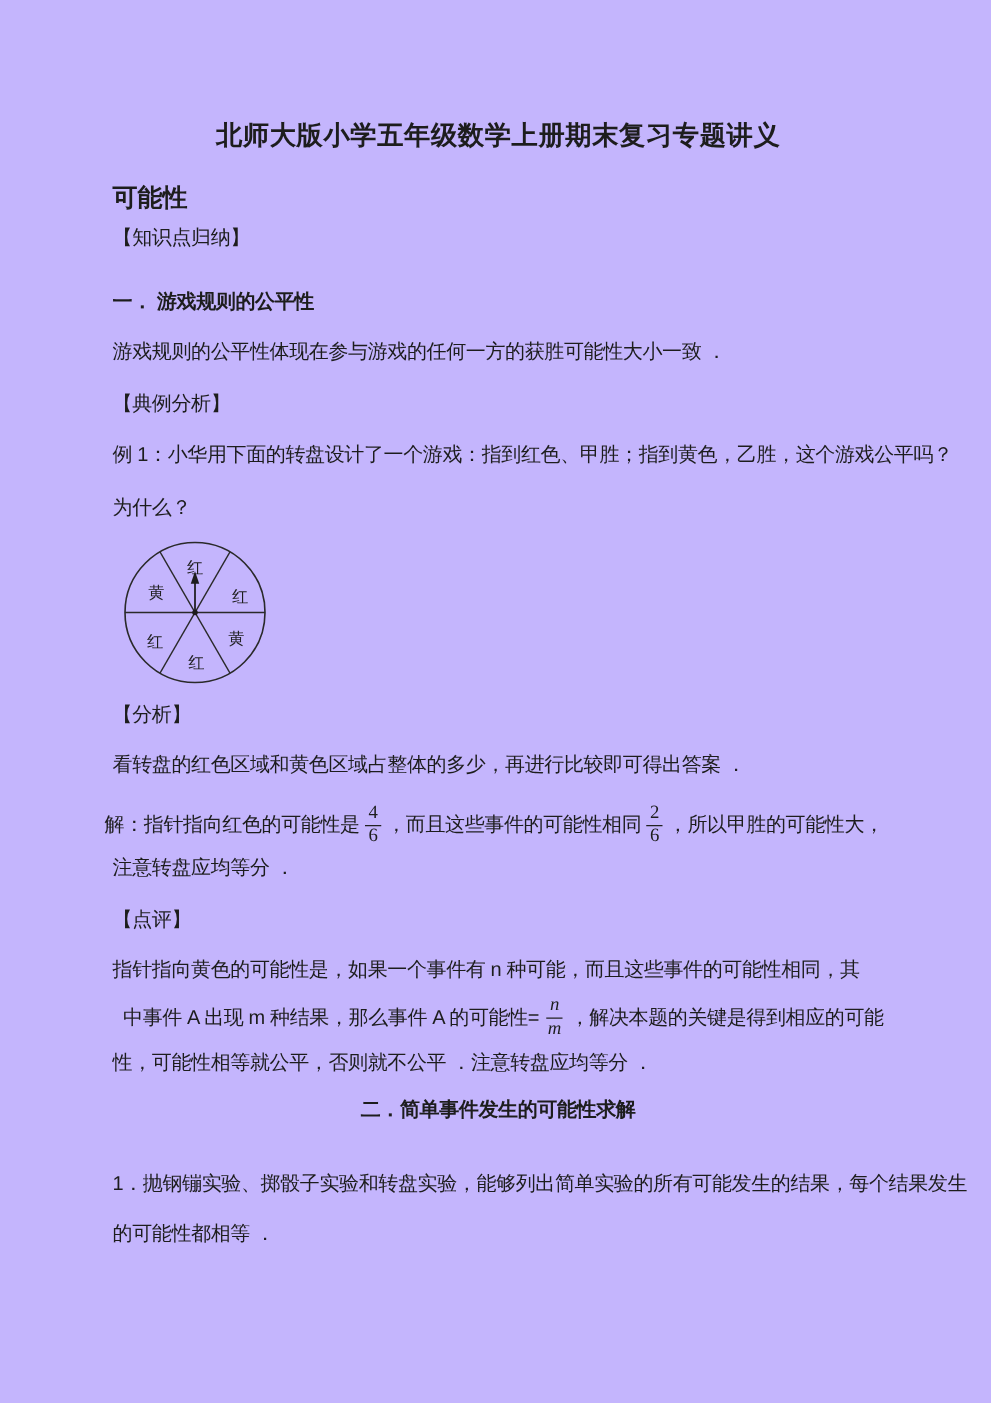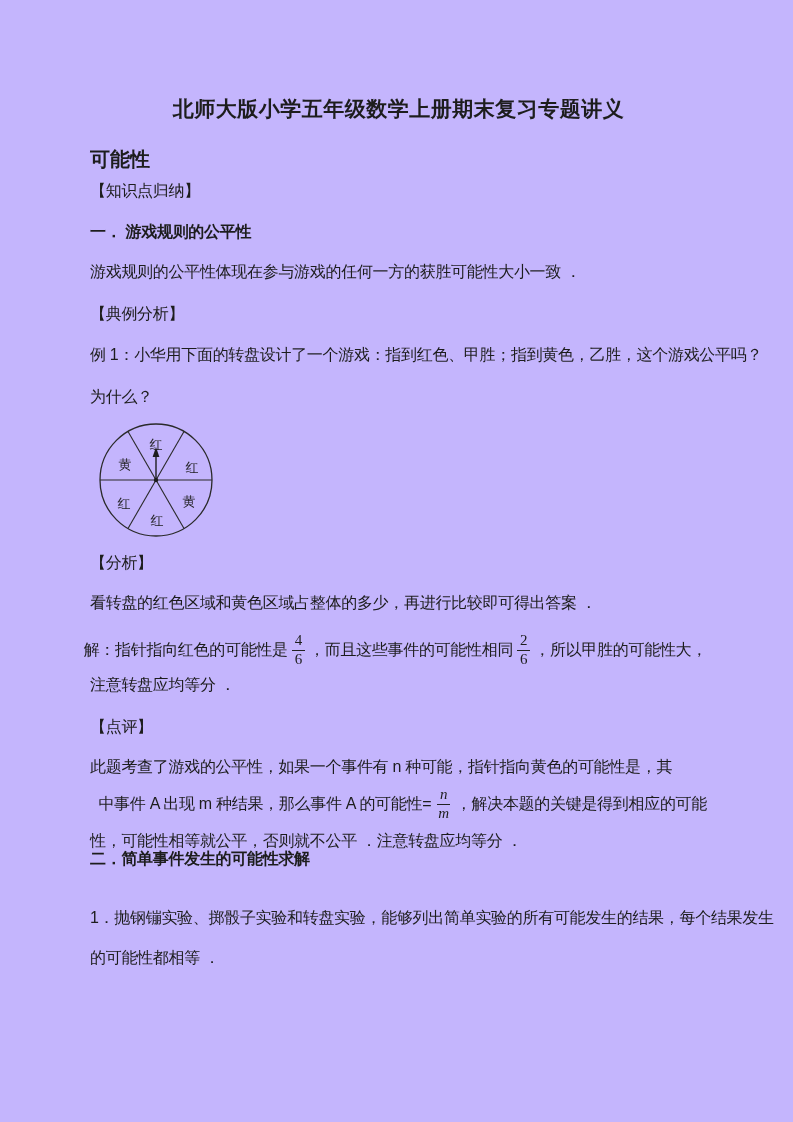--- a/index.html
+++ b/index.html
@@ -71,21 +71,21 @@
 </head>
 <body>
 
 <div class="page">
 
   <div class="doc-title">北师大版小学五年级数学上册期末复习专题讲义</div>
   <div class="doc-subtitle">可能性</div>
 
   <div class="line" style="margin-top:9px;">【知识点归纳】</div>
 
-  <div class="line bold" style="margin-top:23px;">一． 游戏规则的公平性</div>
+  <div class="line bold" style="margin-top:33px;">一． 游戏规则的公平性</div>
 
   <div class="line" style="margin-top:22px;">游戏规则的公平性体现在参与游戏的任何一方的获胜可能性大小一致 ．</div>
 
   <div class="line" style="margin-top:24px;">【典例分析】</div>
 
   <div class="line" style="margin-top:23px;">例 1：小华用下面的转盘设计了一个游戏：指到红色、甲胜；指到黄色，乙胜，这个游戏公平吗？</div>
 
   <div class="line" style="margin-top:24px;">为什么？</div>
 
   <div class="spinner-wrap">
@@ -121,32 +121,32 @@
       <span class="num">2</span>
       <span class="den">6</span>
     </span>
     <span>，所以甲胜的可能性大，</span>
   </div>
 
   <div class="line" style="margin-top:4px;">注意转盘应均等分 ．</div>
 
   <div class="line" style="margin-top:24px;">【点评】</div>
 
-  <div class="line" style="margin-top:22px;">此题考查了游戏的公平性，如果一个事件有 n 种可能，指针指向黄色的可能性是，其</div>
+  <div class="line" style="margin-top:22px;">指针指向黄色的可能性是，如果一个事件有 n 种可能，而且这些事件的可能性相同，其</div>
 
   <div class="frac-line" style="margin-top:6px;">
     <span>中事件 A 出现 m 种结果，那么事件 A 的可能性=</span>
     <span class="frac italic">
       <span class="num">n</span>
       <span class="den">m</span>
     </span>
     <span>，解决本题的关键是得到相应的可能</span>
   </div>
 
   <div class="line" style="margin-top:6px;">性，可能性相等就公平，否则就不公平 ．注意转盘应均等分 ．</div>
 
-  <div class="line bold" style="">二．简单事件发生的可能性求解</div>
+  <div class="line bold" style="margin-top:20px;text-align:center;">二．简单事件发生的可能性求解</div>
 
   <div class="line" style="margin-top:41px;">1．抛钢镚实验、掷骰子实验和转盘实验，能够列出简单实验的所有可能发生的结果，每个结果发生</div>
 
   <div class="line" style="margin-top:22px;">的可能性都相等 ．</div>
 
 </div>
 
 </body></html>

